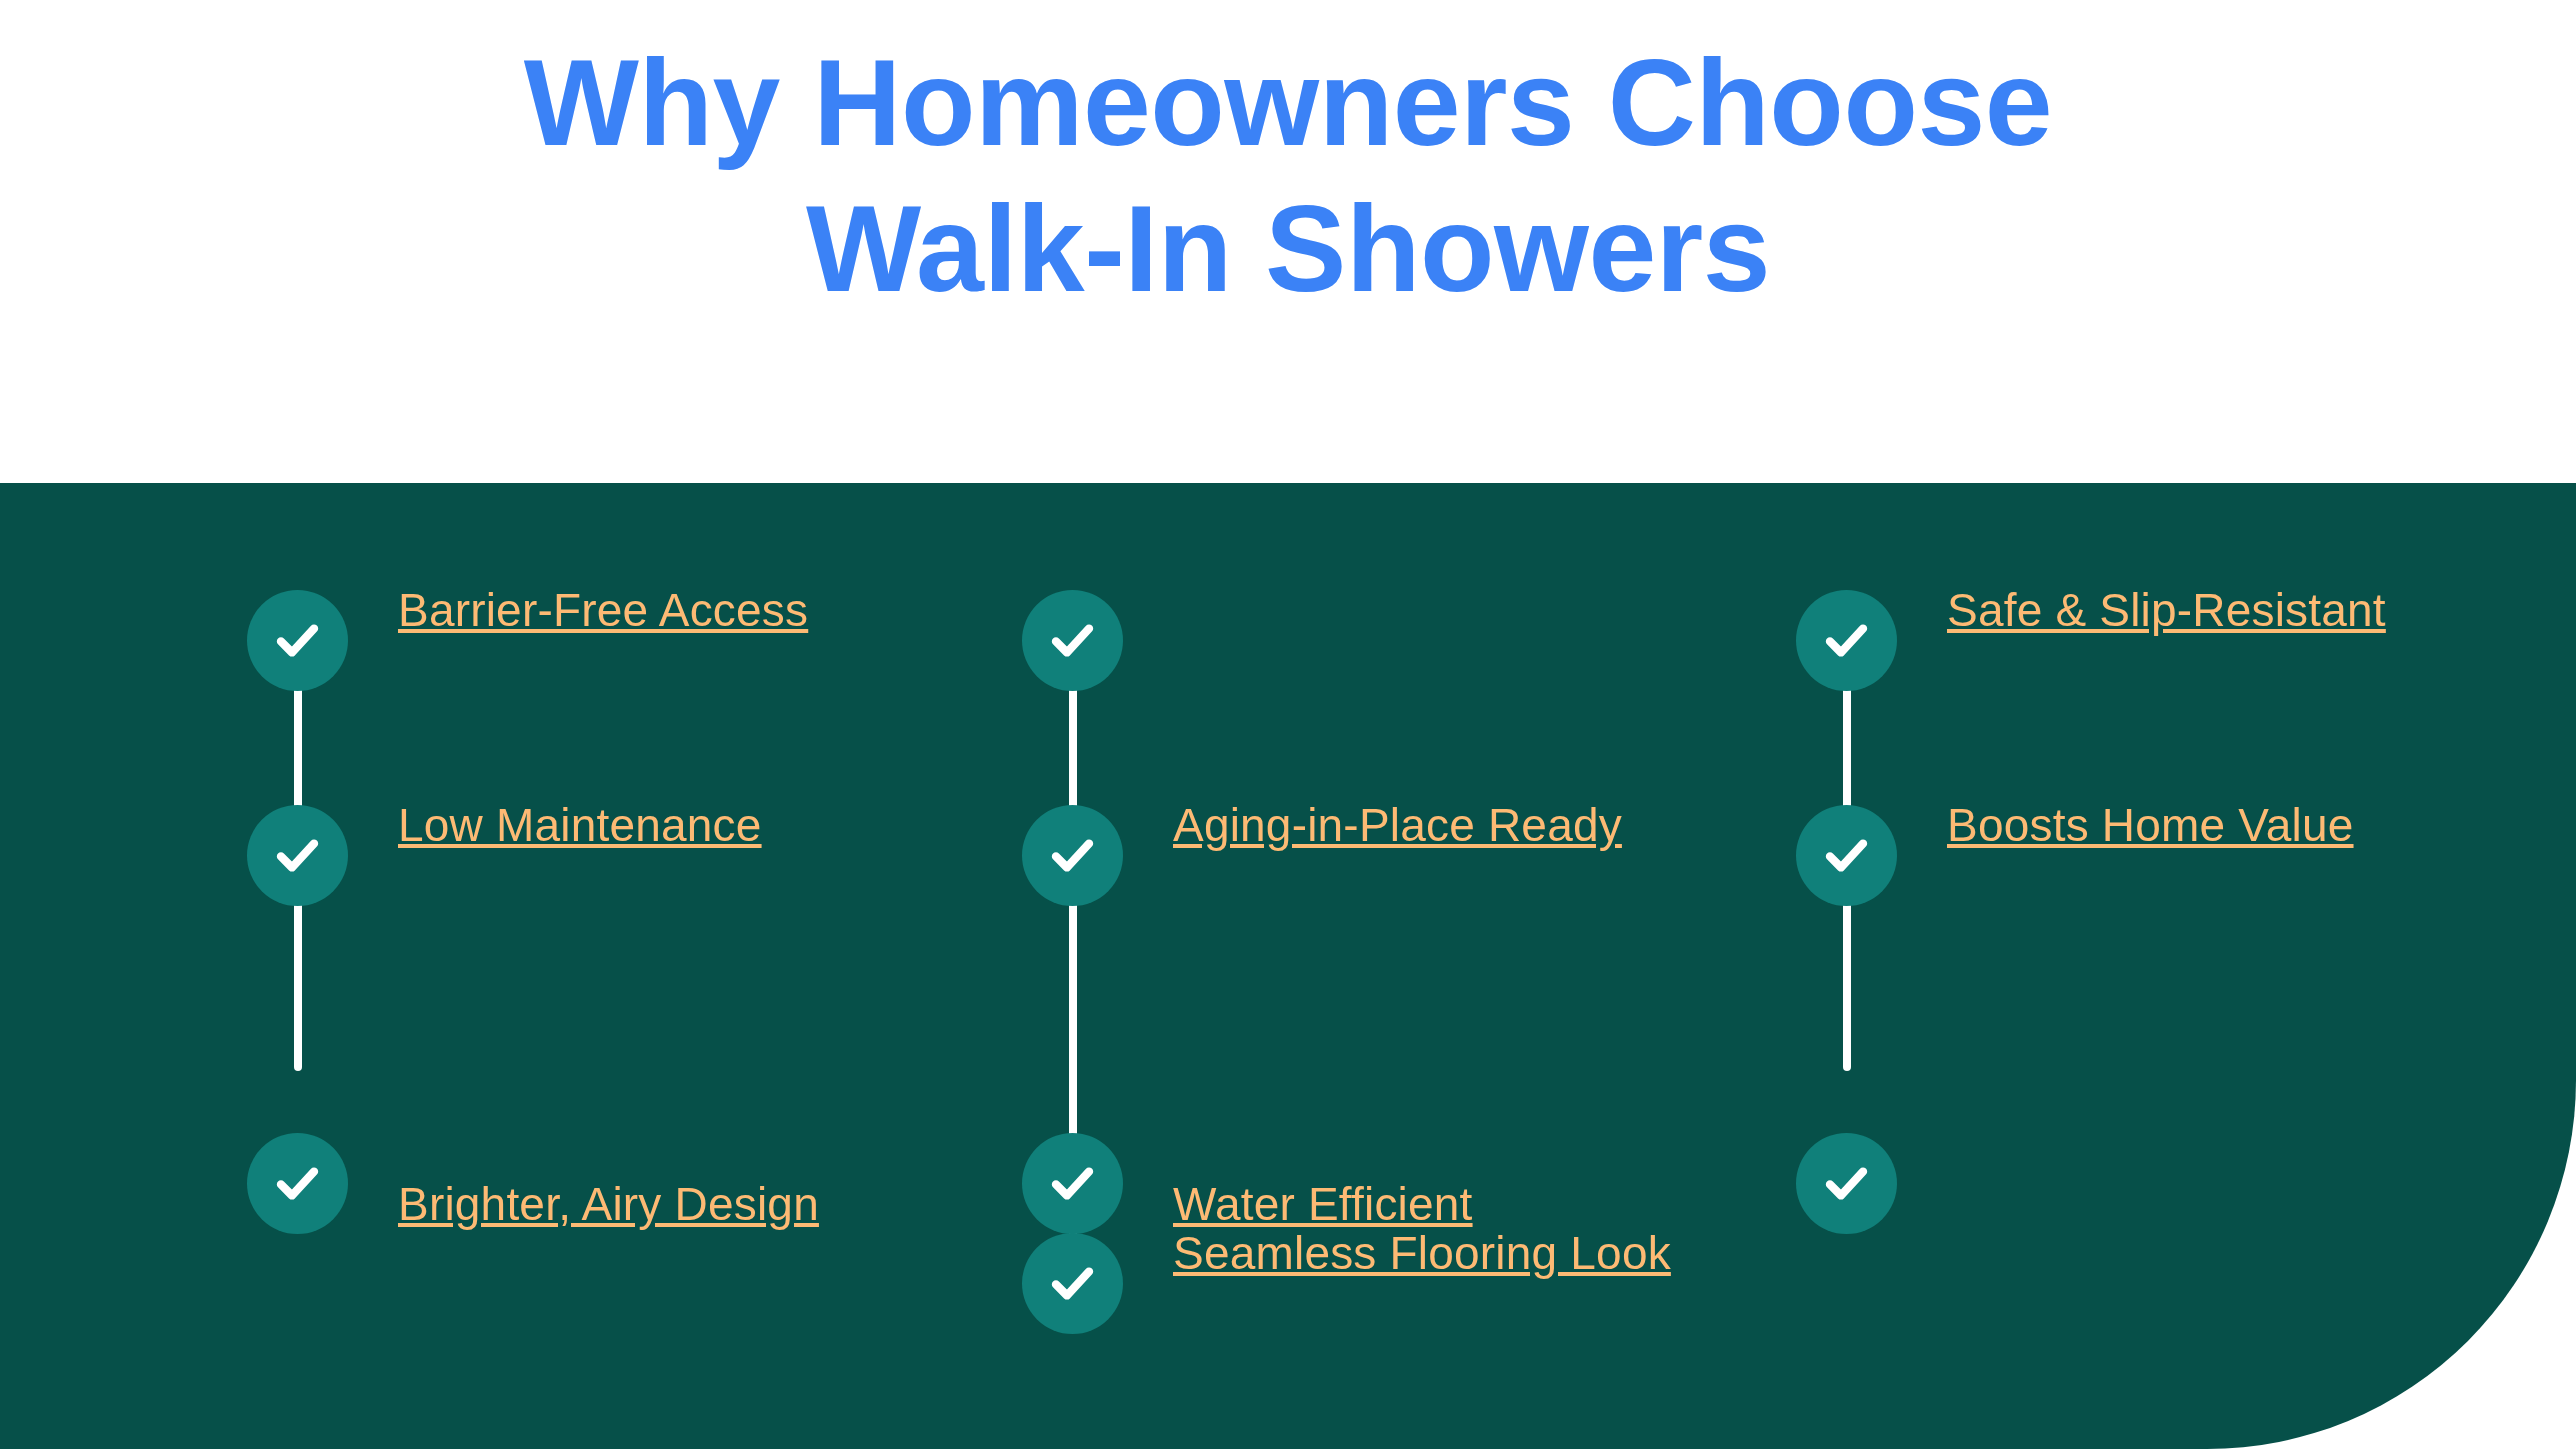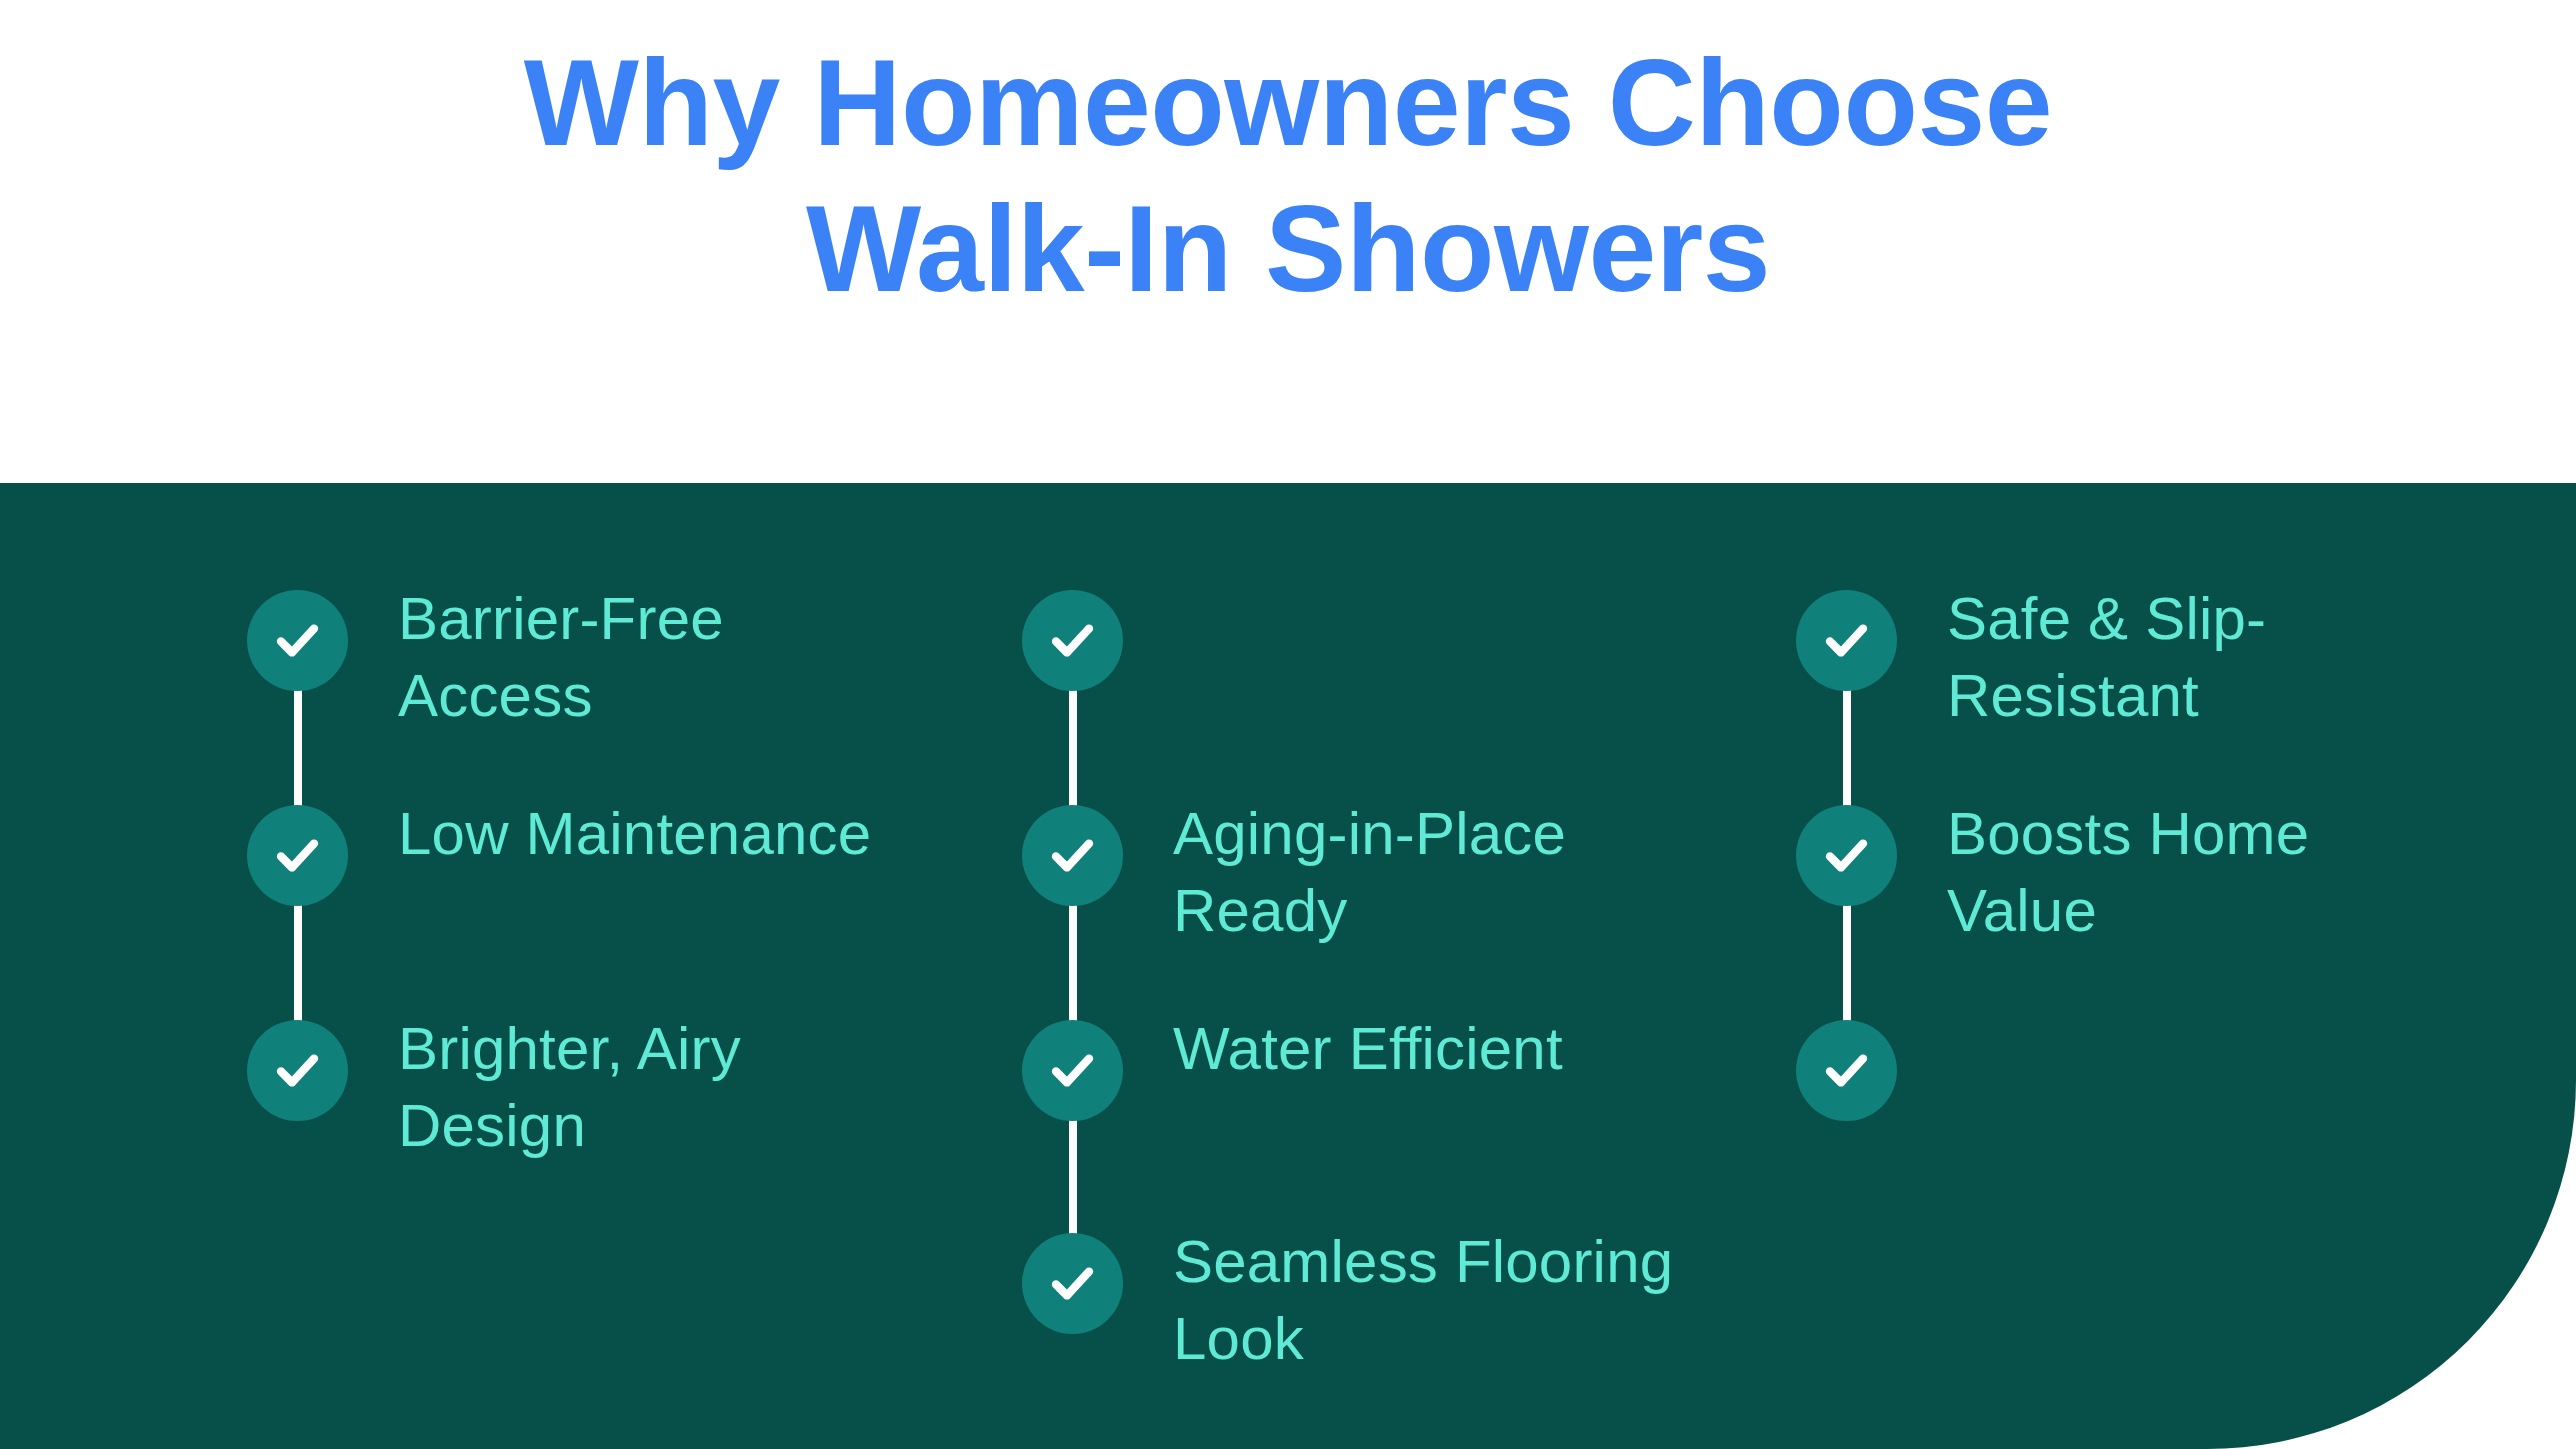--- a/index.html
+++ b/index.html
@@ -80,48 +80,49 @@
     position: absolute;
     left: 0;
     width: 701px;
     height: 214px;
     display: flex;
     flex-direction: row;
     align-items: flex-start;
   }
   .item.r0 { top: 107px; }
   .item.r1 { top: 322px; }
-  .item.r2 { top: 537px; }
+  .item.r2 { top: 537px; align-items: flex-end; }
   .item.r3 { top: 750px; }
 
   .badge {
     position: relative;
     flex: 0 0 auto;
     width: 101px;
     height: 101px;
     border-radius: 50%;
     background: #10807a;
     display: flex;
     align-items: center;
     justify-content: center;
     z-index: 2;
   }
   .badge svg { display: block; }
 
   .item-label {
     flex: 1 1 auto;
     margin-left: 50px;
     margin-top: -9.2px;
-    color: #5eead4;
+    color: #fdba74;
     font-family: "Liberation Sans", sans-serif;
     font-weight: 300;
-    font-size: 60px;
+    font-size: 46px;
     line-height: 1.28;
     letter-spacing: 0.2px;
     max-width: 516px;
+    text-decoration: underline;
   }
 </style>
 </head>
 <body>
 
 <div id="canvas">
 
   <div id="title-block">
     <span class="title-line line1">Why Homeowners Choose</span>
     <span class="title-line line2">Walk-In Showers</span>

